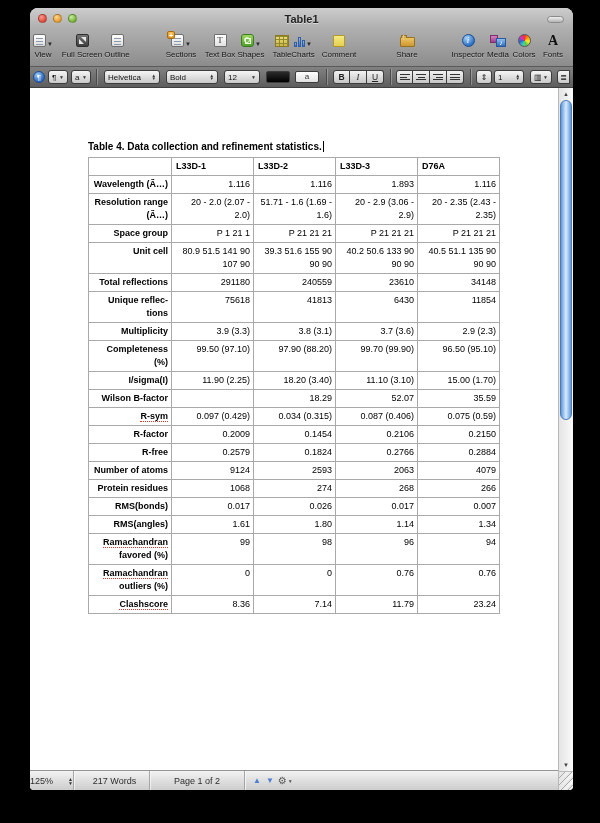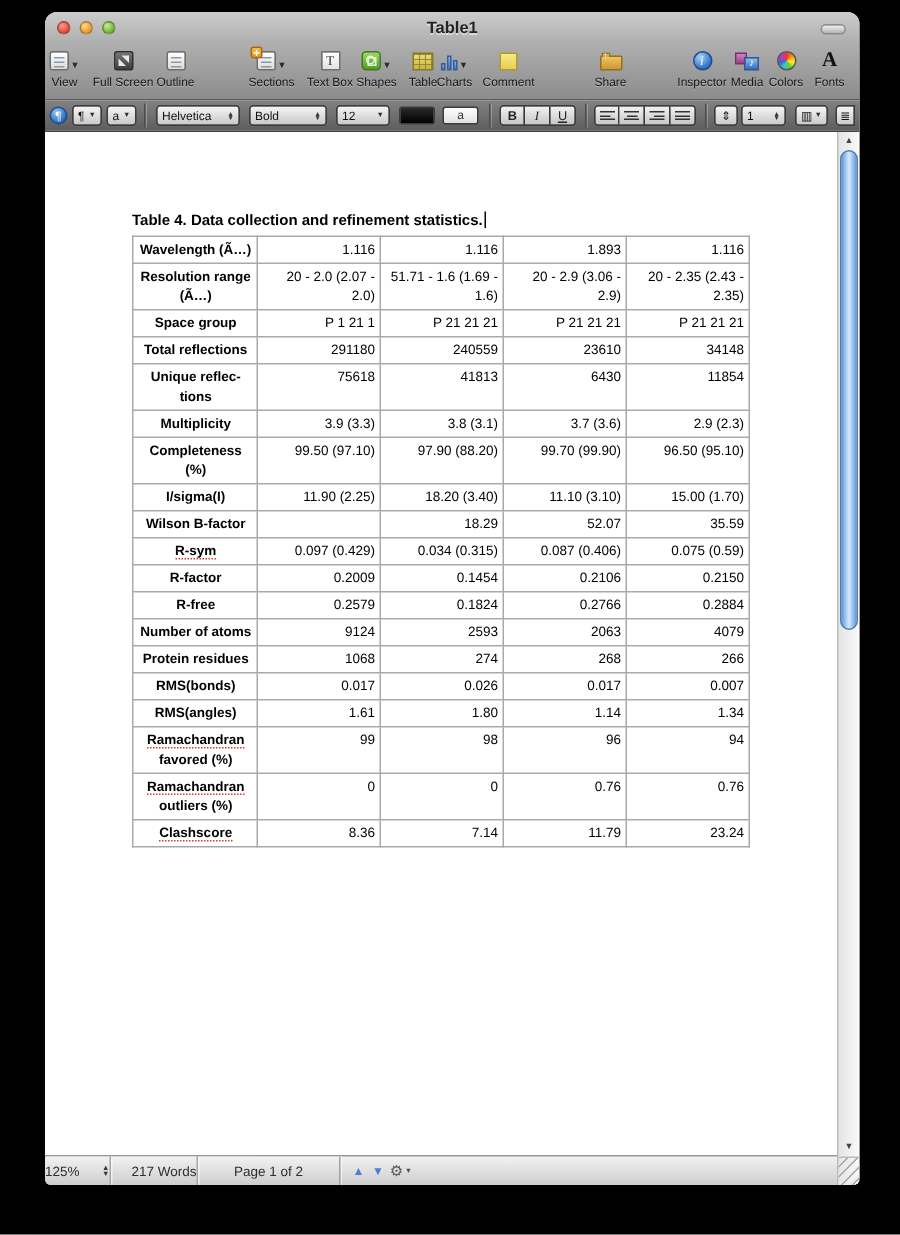--- a/index.html
+++ b/index.html
@@ -61,35 +61,35 @@
   .al-left i:nth-child(2){width:70%;} .al-left i{width:100%;}
   .al-center i{width:100%;margin:0 auto;} .al-center i:nth-child(2){width:70%;}
   .al-right i{width:100%;margin-left:auto;} .al-right i:nth-child(2){width:70%;}
   .al-just i{width:100%;}
   
   .docarea{position:absolute;left:0;top:80px;right:15px;bottom:20px;background:#fff;overflow:hidden;}
   .caption{position:absolute;left:58px;top:53px;font-size:10px;font-weight:bold;color:#000;white-space:nowrap;}
   .caret-line{display:inline-block;width:1px;height:11px;background:#000;vertical-align:-2px;margin-left:1px;}
   table.stats{position:absolute;left:58px;top:69px;border-collapse:collapse;table-layout:fixed;width:411px;}
   table.stats td{border:1px solid #a9a9a9;font-size:9px;line-height:13px;padding:2px 3px 2px 4px;vertical-align:top;color:#000;word-wrap:break-word;}
-  table.stats td.lbl{font-weight:bold;text-align:center;}
+  table.stats td.lbl{font-weight:bold;text-align:right;}
   table.stats td.hdr{font-weight:bold;text-align:left;}
   table.stats td.val{text-align:right;font-weight:normal;}
   .misspelled{border-bottom:1px dotted #e0352b;}
   
   .scrollcol{position:absolute;top:80px;right:0;width:15px;bottom:0;background:linear-gradient(90deg,#e4e4e4,#fafafa);border-left:1px solid #b9b9b9;box-sizing:border-box;display:flex;flex-direction:column;}
   .sb-arrow{height:12px;display:flex;align-items:center;justify-content:center;font-size:6px;color:#444;}
   .sb-track{flex:1;position:relative;}
   .sb-thumb{position:absolute;left:1px;right:1px;top:0;height:320px;border-radius:6px;border:1px solid #4a7db8;background:linear-gradient(90deg,#5f97d8,#a7cbf0 30%,#d8e9fb 50%,#a7cbf0 70%,#5f97d8);box-sizing:border-box;}
   .sb-grip{height:18px;background-image:repeating-linear-gradient(315deg,transparent 0 3px,#a8a8a8 3px 4px,#e8e8e8 4px 5px);border-top:1px solid #bbb;}
   
   .statusbar{position:absolute;left:0;right:15px;bottom:0;height:20px;background:linear-gradient(#f2f2f2,#cdcdcd);border-top:1px solid #959595;display:flex;align-items:center;font-size:9px;color:#2e2e2e;box-sizing:border-box;}
   .seg{height:100%;display:flex;align-items:center;justify-content:center;border-right:1px solid #a5a5a5;box-shadow:1px 0 0 rgba(255,255,255,.6);gap:4px;box-sizing:border-box;}
   .seg-zoom{width:44px;justify-content:space-between;}
-  .seg-words{width:58px;justify-content:flex-end;padding-left:6px;}
+  .seg-words{width:76px;justify-content:center;padding-left:6px;}
   .seg-page{width:95px;}
   .stepper{display:flex;flex-direction:column;line-height:4px;font-size:5px;color:#333;}
   .navarrows{display:flex;align-items:center;gap:5px;margin-left:8px;color:#4a7fd4;font-size:8px;}
   .gear{color:#555;font-size:10px;margin-left:4px;}
   .gear-dn{font-size:5px;color:#555;margin-left:1px;}
 </style>
 </head>
 <body>
 
 <div class="window">
@@ -291,20 +291,27 @@
     <div class="caption"><span>Table 4.  Data collection and refinement statistics.</span><span class="caret-line"></span></div>
     <table class="stats">
       <colgroup>
         <col style="width:83px;">
           <col style="width:82px;">
           <col style="width:82px;">
           <col style="width:82px;">
           <col style="width:82px;">
       </colgroup>
       <tbody>
+        <tr>
+          <td class="hdr"></td>
+          <td class="hdr">L33D-1</td>
+          <td class="hdr">L33D-2</td>
+          <td class="hdr">L33D-3</td>
+          <td class="hdr">D76A</td>
+        </tr>
       <tr>
             <td class="lbl">Wavelength (Ã…)</td>
             <td class="val">1.116</td>
             <td class="val">1.116</td>
             <td class="val">1.893</td>
             <td class="val">1.116</td>
           </tr>
           <tr>
             <td class="lbl">Resolution range (Ã…)</td>
             <td class="val">20 - 2.0 (2.07 - 2.0)</td>
@@ -313,20 +320,27 @@
             <td class="val">20 - 2.35 (2.43 - 2.35)</td>
           </tr>
           <tr>
             <td class="lbl">Space group</td>
             <td class="val">P 1 21 1</td>
             <td class="val">P 21 21 21</td>
             <td class="val">P 21 21 21</td>
             <td class="val">P 21 21 21</td>
           </tr>
           <tr>
+            <td class="lbl">Unit cell</td>
+            <td class="val">80.9 51.5 141 90 107 90</td>
+            <td class="val">39.3 51.6 155 90 90 90</td>
+            <td class="val">40.2 50.6 133 90 90 90</td>
+            <td class="val">40.5 51.1 135 90 90 90</td>
+          </tr>
+          <tr>
             <td class="lbl">Total reflec­tions</td>
             <td class="val">291180</td>
             <td class="val">240559</td>
             <td class="val">23610</td>
             <td class="val">34148</td>
           </tr>
           <tr>
             <td class="lbl">Unique reflec­tions</td>
             <td class="val">75618</td>
             <td class="val">41813</td>

